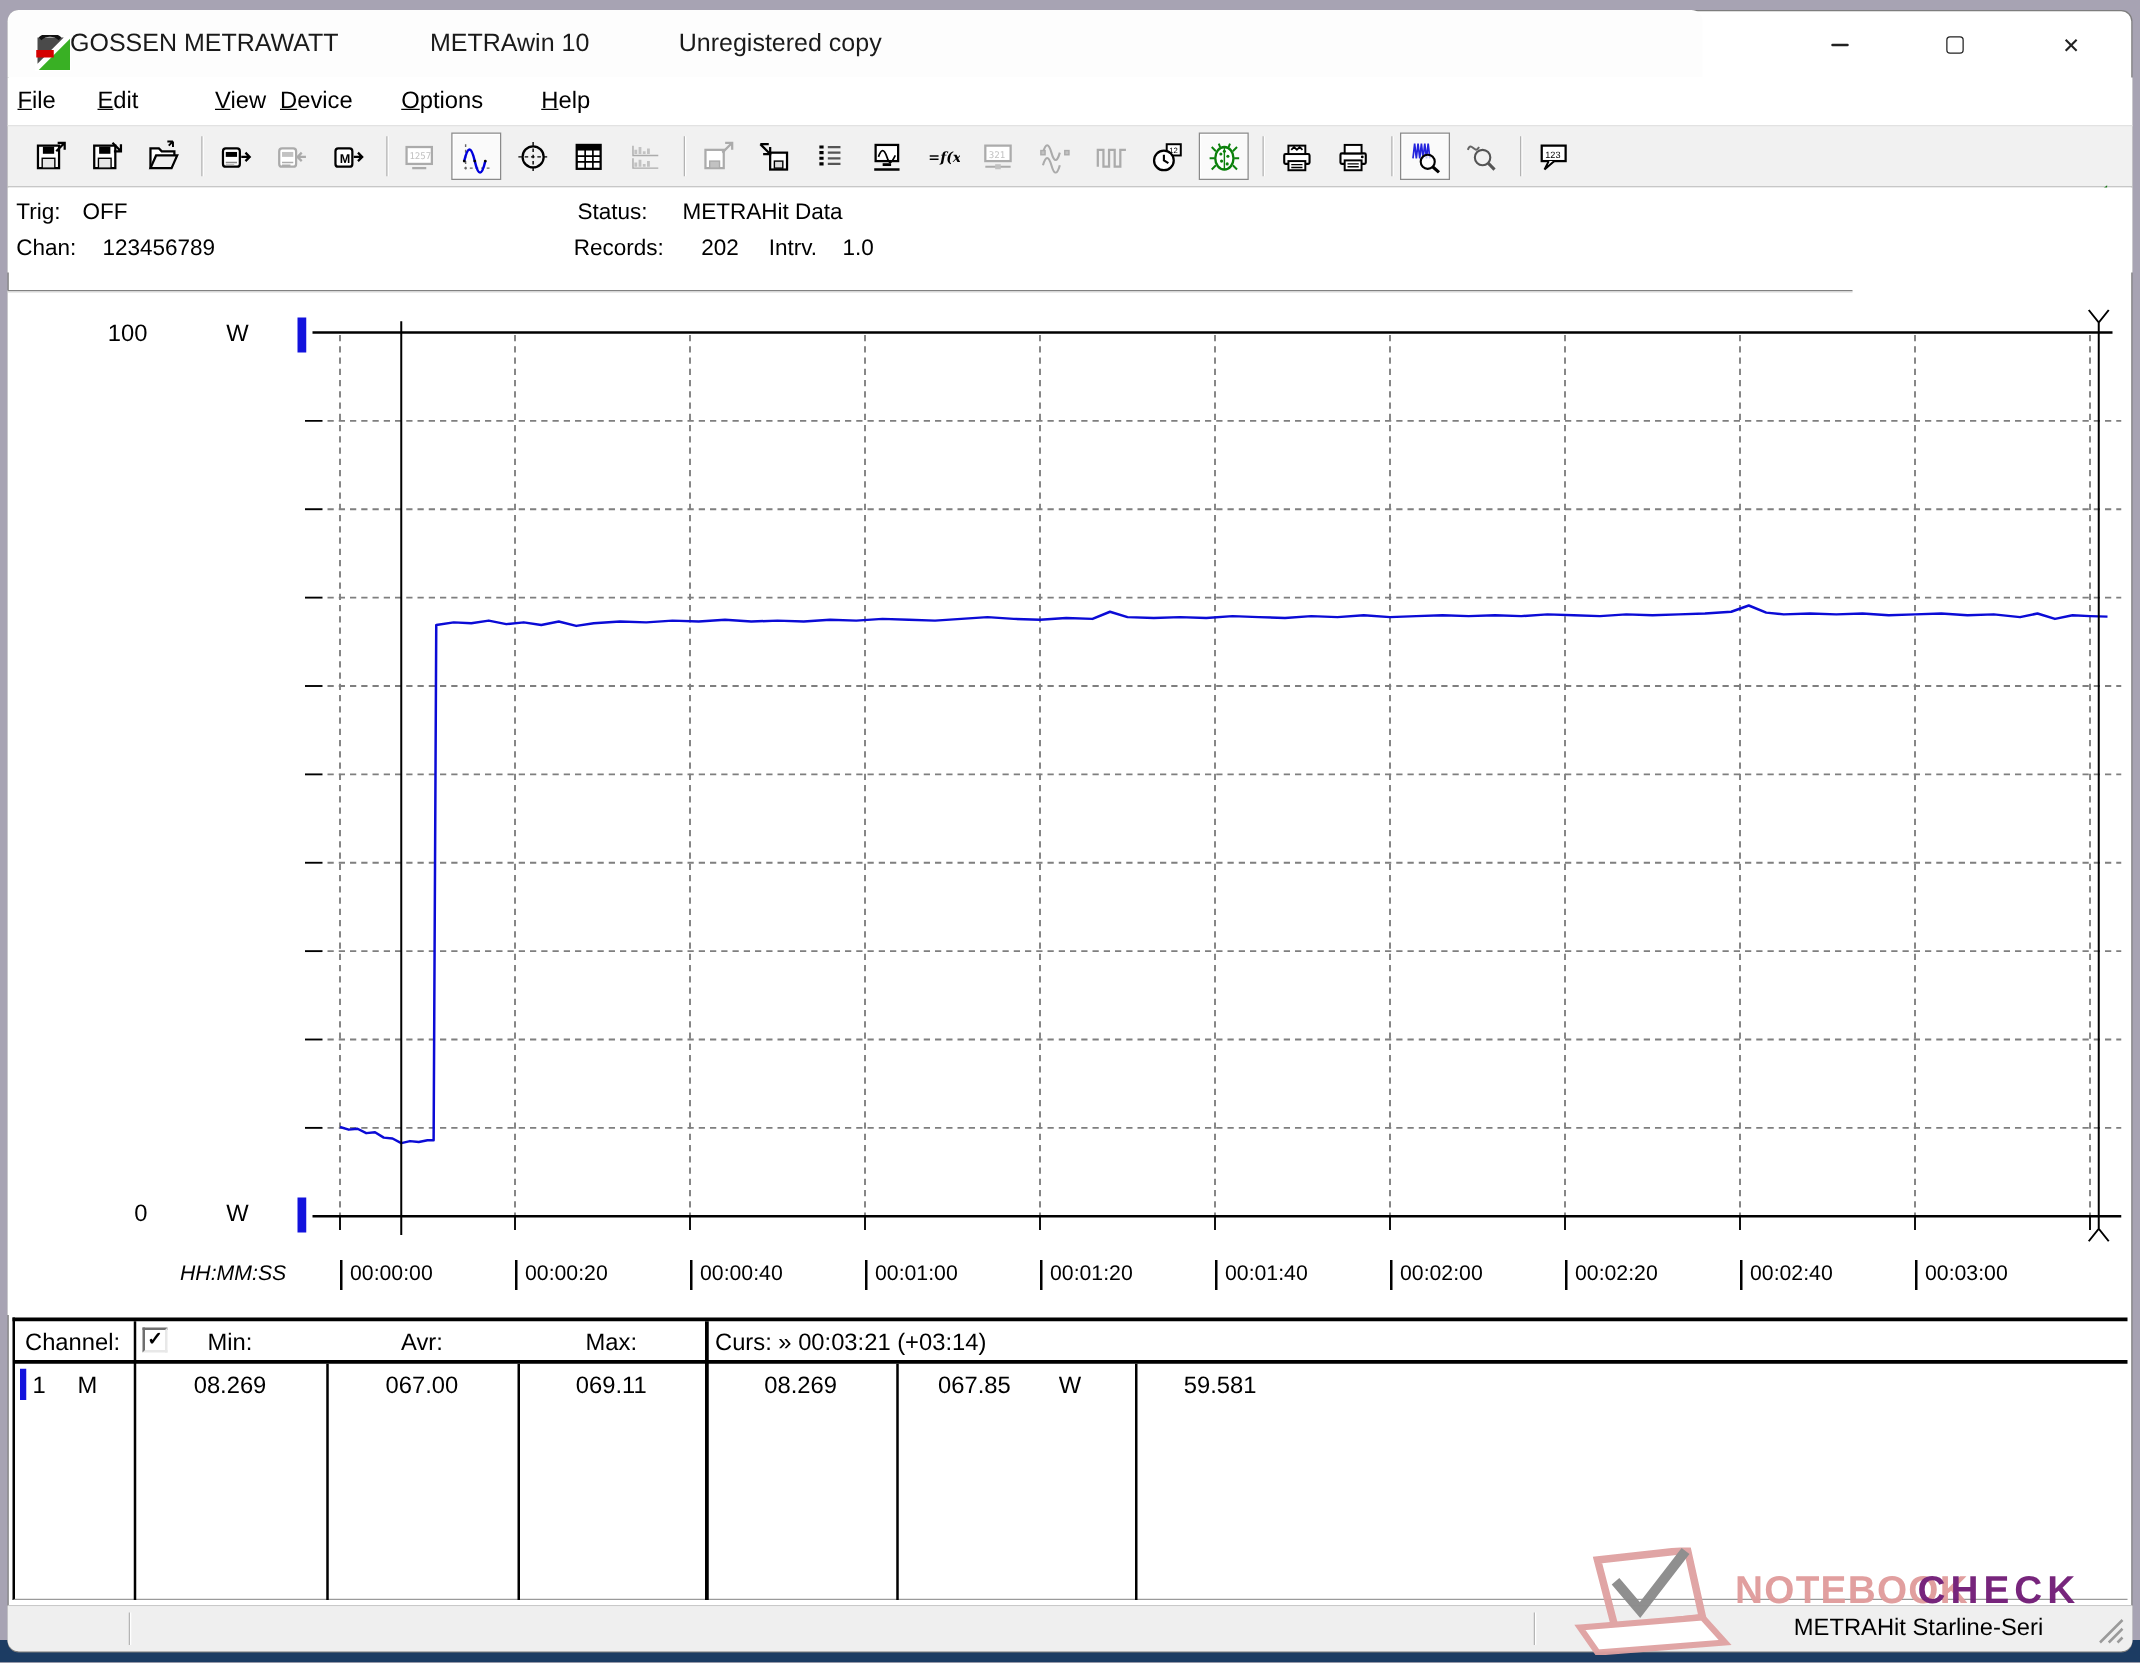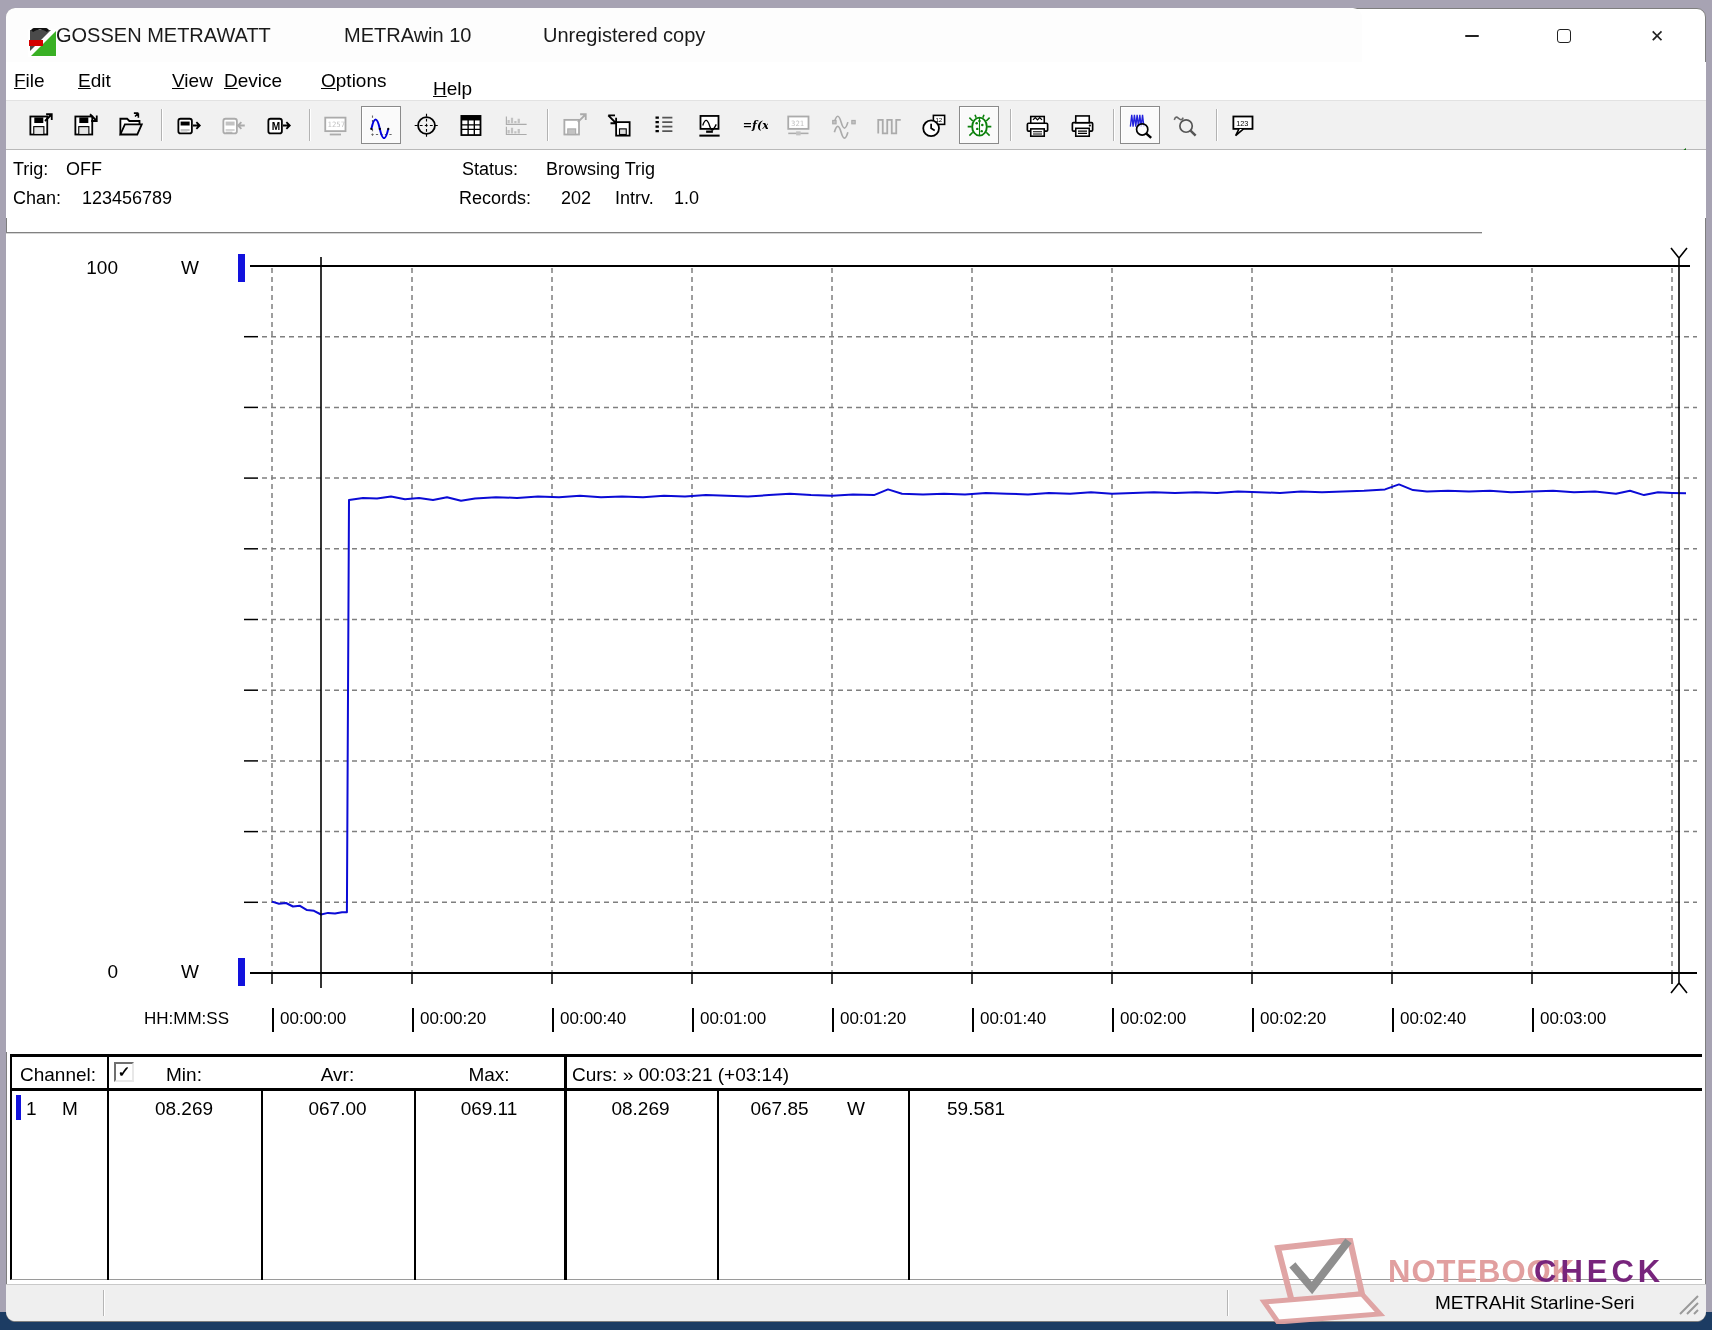--- a/index.html
+++ b/index.html
@@ -41,21 +41,21 @@
   .irow1{top:9px;} .irow2{top:38px;}
   
   #chartpanel{left:6px;top:232px;width:1476px;height:820px;background:#fff;
               border-top:2px groove #d5d5d5;box-sizing:border-box;}
   #chart-svg{position:absolute;left:0;top:0;}
   .ylab{position:absolute;font-size:19px;}
   .blue-tick{position:absolute;width:7px;height:28px;background:#1212dd;}
   #time-axis{position:absolute;left:0;top:772px;width:1700px;height:30px;font-size:17px;}
   .ttick{position:absolute;top:2px;width:2px;height:24px;background:#000;}
   .tlabel{position:absolute;top:3px;white-space:nowrap;}
-  #x-caption{position:absolute;left:138px;top:3px;}
+  #x-caption{position:absolute;left:138px;top:3px;font-style:italic;}
   
   #ctable{left:10px;top:1054px;width:1692px;height:226px;background:#fff;
           border-top:3px solid #000;border-left:2px solid #000;border-bottom:1px solid #9a9a9a;
           box-sizing:border-box;font-size:19px;}
   #ctable .hdr{position:absolute;top:7px;white-space:nowrap;}
   #ctable .val{position:absolute;top:41px;white-space:nowrap;}
   .cdivider{position:absolute;left:0;top:31px;width:100%;height:3px;background:#000;}
   .vsep{position:absolute;width:2px;background:#000;}
   .vsep.full{top:0;height:223px;} .vsep.part{top:34px;height:189px;}
   #chan-checkbox{position:absolute;left:102px;top:5px;width:20px;height:20px;background:#fff;
@@ -114,21 +114,21 @@
       </div>
       <div class="menu-item" style="left: 141px; margin-left: 25px;">
         <span><u>V</u>iew</span>
       </div>
       <div class="menu-item" style="left: 218px;">
         <span><u>D</u>evice</span>
       </div>
       <div class="menu-item" style="left: 315px;">
         <span><u>O</u>ptions</span>
       </div>
-      <div class="menu-item" style="left: 427px; align-items: flex-end;">
+      <div class="menu-item" style="left: 427px;">
         <span><u>H</u>elp</span>
       </div>
     </div>
 
   <div class="abs" id="toolbar">
       <div class="tbtn">
         <svg viewBox="0 0 24 24">
           <rect x="3" y="4" width="15" height="16" fill="#fff" stroke="#000" stroke-width="1.6"></rect>
           <rect x="6.5" y="4.8" width="8" height="5" fill="#000"></rect>
           <rect x="6" y="13" width="9" height="7" fill="#e6e6e6" stroke="#000" stroke-width="1"></rect>
@@ -329,21 +329,21 @@
       </div>
     </div>
   <div class="abs" id="green-triangle"></div>
 
   <div class="abs" id="infopanel">
     <span class="irow1" style="left:7px">Trig:</span>
     <span class="irow1" style="left:60px">OFF</span>
     <span class="irow2" style="left:7px">Chan:</span>
     <span class="irow2" style="left:76px">123456789</span>
     <span class="irow1" style="left:456px">Status:</span>
-    <span class="irow1" style="left:540px">Browsing Trig</span>
+    <span class="irow1" style="left:540px">METRAHit Data</span>
     <span class="irow2" style="left:453px">Records:</span>
     <span class="irow2" style="left:555px">202</span>
     <span class="irow2" style="left:609px">Intrv.</span>
     <span class="irow2" style="left:668px">1.0</span>
   </div>
 
   <div class="abs" id="chartpanel">
     <div class="ylab" style="left:28px;top:23px;width:84px;text-align:right">100</div>
     <div class="ylab" style="left:175px;top:23px">W</div>
     <div class="blue-tick" style="left:232px;top:20px"></div>

